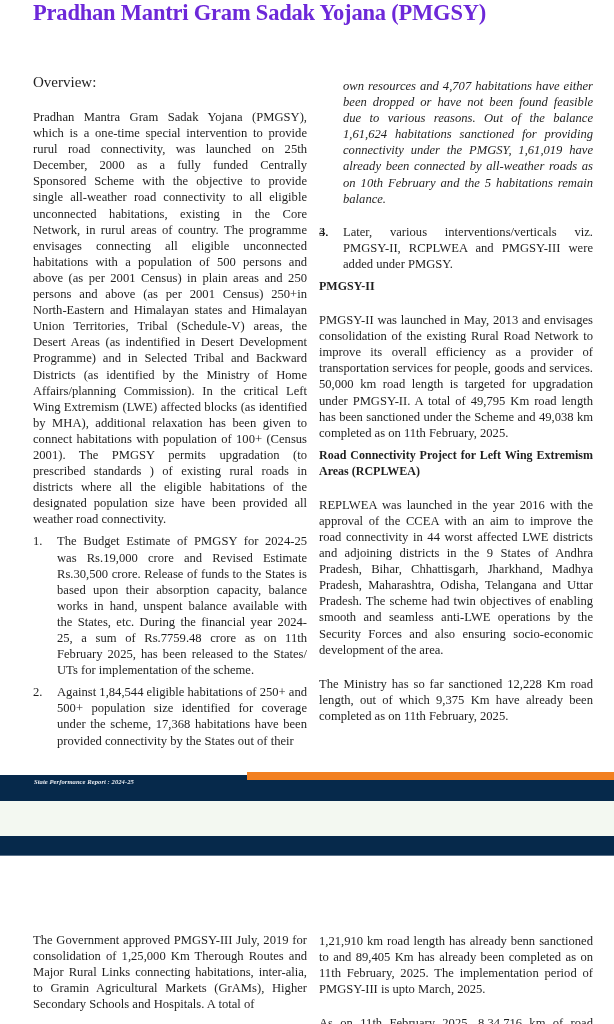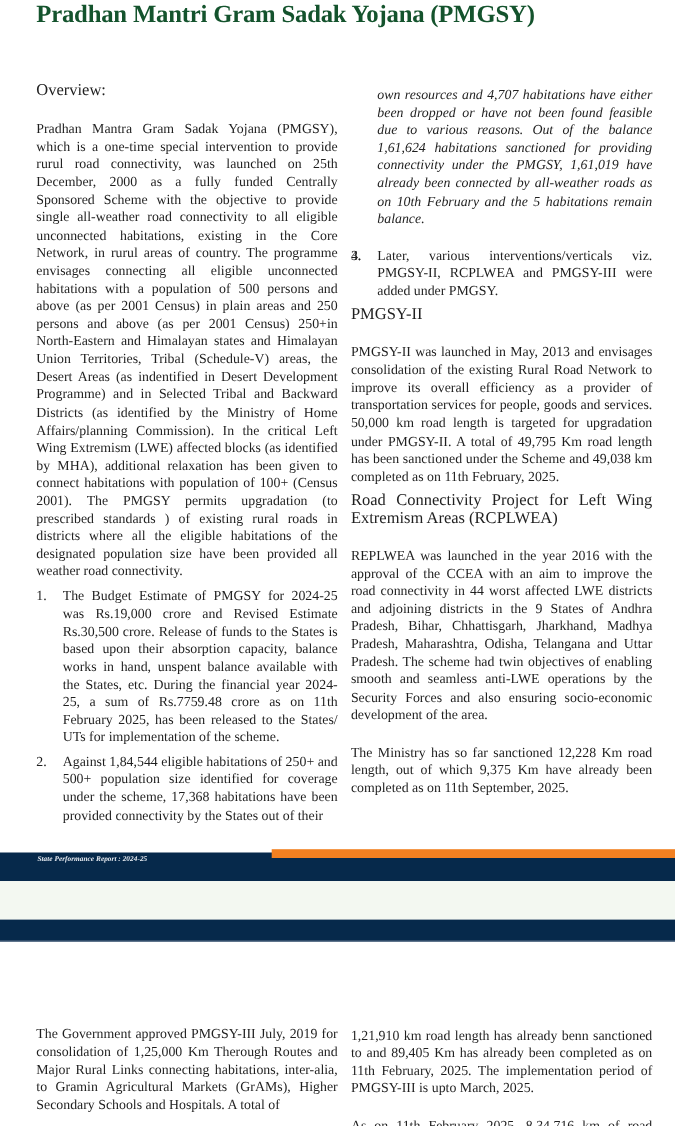--- a/index.html
+++ b/index.html
@@ -3,28 +3,28 @@
 <meta charset="utf-8">
 <style>
   html, body { margin: 0; padding: 0; }
   body {
     width: 614px; height: 1024px; overflow: hidden; background: #ffffff;
     font-family: "Liberation Serif", "DejaVu Serif", serif; color: #1f1f1f;
     position: relative;
   }
   .title {
     position: absolute; left: 33px; top: 0px; margin: 0;
-    font-size: 22.5px; font-weight: bold; letter-spacing: -0.2px; color: #14532d;
+    font-size: 22.5px; font-weight: bold; letter-spacing: -0.2px; color: #6d28d9;
   }
   .col {
     position: absolute; font-size: 12.6px; line-height: 16.1px; text-align: justify;
   }
   .col p { margin: 18px 0 6px 0; }
   .h-over { font-weight: normal; font-size: 15px; margin: 0 0 2px 0; line-height: 18px; }
-  .h-sec { font-weight: normal; font-size: 15px; margin: 0 0 5px 0; line-height: 16px; }
+  .h-sec { font-weight: bold; font-size: 12px; margin: 0 0 5px 0; line-height: 16px; }
   ol.items { list-style: none; margin: 0; padding: 0; }
   ol.items li { position: relative; padding-left: 24px; margin-bottom: 6px; }
   ol.items li .num { position: absolute; left: 0; top: 0; }
   .cont { padding-left: 24px; margin-bottom: 17px; font-style: italic; }
   .footer-dark1 { position: absolute; left: 0; top: 775px; width: 614px; height: 26px; background: #06294b; }
   .footer-orange { position: absolute; left: 247px; top: 772px; width: 367px; height: 8px; background: #f28021; }
   .footer-label {
     position: absolute; left: 34px; top: 778px; font-size: 6.6px; font-style: italic; font-weight: bold;
     color: #e8ecf2; letter-spacing: 0.05px;
   }
@@ -59,21 +59,21 @@
     </li>
     <li>
       <span class="num">4.</span>
       <span>Later, various interventions/verticals viz. PMGSY-II, RCPLWEA and PMGSY-III were added under PMGSY.</span>
     </li>
   </ol>
   <div class="h-sec">PMGSY-II</div>
   <p>PMGSY-II was launched in May, 2013 and envisages consolidation of the existing Rural Road Network to improve its overall efficiency as a provider of transportation services for people, goods and services. 50,000 km road length is targeted for upgradation under PMGSY-II. A total of 49,795 Km road length has been sanctioned under the Scheme and 49,038 km completed as on 11th February, 2025.</p>
   <div class="h-sec" style="text-align:justify;">Road Connectivity Project for Left Wing Extremism Areas (RCPLWEA)</div>
   <p>REPLWEA was launched in the year 2016 with the approval of the CCEA with an aim to improve the road connectivity in 44 worst affected LWE districts and adjoining districts in the 9 States of Andhra Pradesh, Bihar, Chhattisgarh, Jharkhand, Madhya Pradesh, Maharashtra, Odisha, Telangana and Uttar Pradesh. The scheme had twin objectives of enabling smooth and seamless anti-LWE operations by the Security Forces and also ensuring socio-economic development of the area.</p>
-  <p>The Ministry has so far sanctioned 12,228 Km road length, out of which 9,375 Km have already been completed as on 11th September, 2025.</p>
+  <p>The Ministry has so far sanctioned 12,228 Km road length, out of which 9,375 Km have already been completed as on 11th February, 2025.</p>
 </div>
 
 <div class="footer-dark1"></div>
 <div class="footer-orange"></div>
 <div class="footer-label">State Performance Report : 2024-25</div>
 <div class="footer-light"></div>
 <div class="footer-dark2"></div>
 
 <div class="col" style="left:33px; top:914px; width:274px;">
   <p>The Government approved PMGSY-III July, 2019 for consolidation of 1,25,000 Km Therough Routes and Major Rural Links connecting habitations, inter-alia, to Gramin Agricultural Markets (GrAMs), Higher Secondary Schools and Hospitals. A total of</p>

